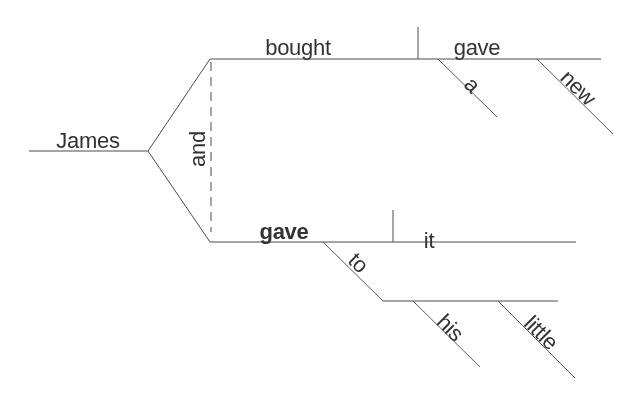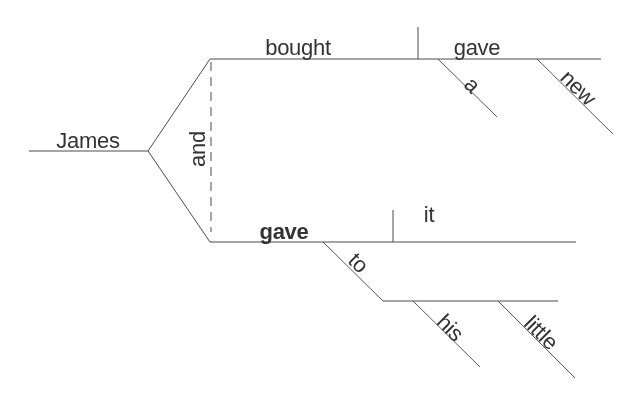--- a/index.html
+++ b/index.html
@@ -62,21 +62,21 @@
     <line x1="383" y1="301" x2="558" y2="301" stroke="#4d4d4d" stroke-width="1"></line>
     <line x1="413" y1="301" x2="480" y2="367" stroke="#5a5a5a" stroke-width="1"></line>
     <line x1="498" y1="301" x2="575" y2="378" stroke="#5a5a5a" stroke-width="1"></line>
   </svg>
 
   <div class="word" style="left:298px; top:48px;">bought</div>
   <div class="word" style="left:88px;  top:141px;">James</div>
   <div class="word" style="left:477px; top:48px;">gave</div>
   <div class="word rotm90" style="left:198px; top:149px;">and</div>
   <div class="word" style="left:284px; top:232px;font-weight:bold;">gave</div>
-  <div class="word" style="left:429px; top:215px;">it</div>
+  <div class="word" style="left:429px; top:241px;">it</div>
 
   <div class="word rot45" style="left:472px; top:85px;">a</div>
   <div class="word rot45" style="left:578px; top:88px;">new</div>
   <div class="word rot45" style="left:358px; top:263px;">to</div>
   <div class="word rot45" style="left:450px; top:328px;">his</div>
   <div class="word rot45" style="left:541px; top:333px;">little</div>
 
 </div>
 
 </body></html>

